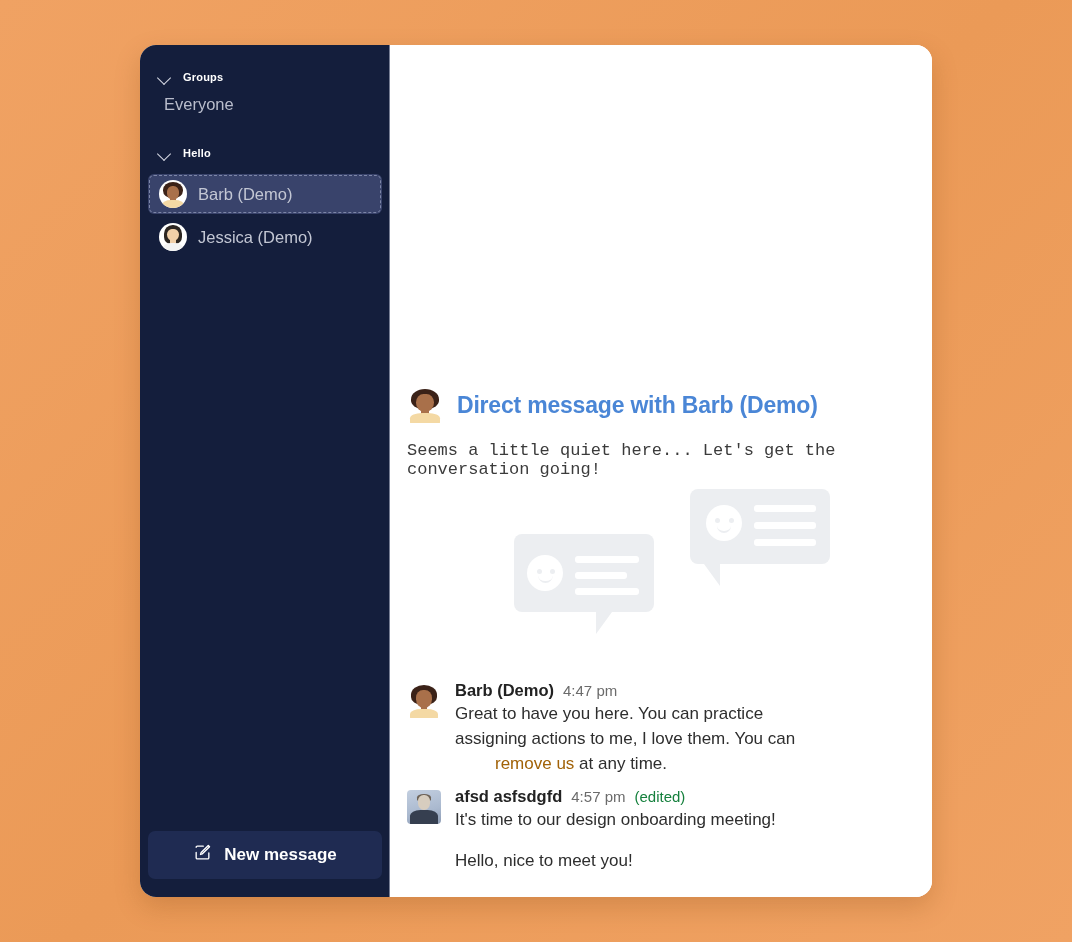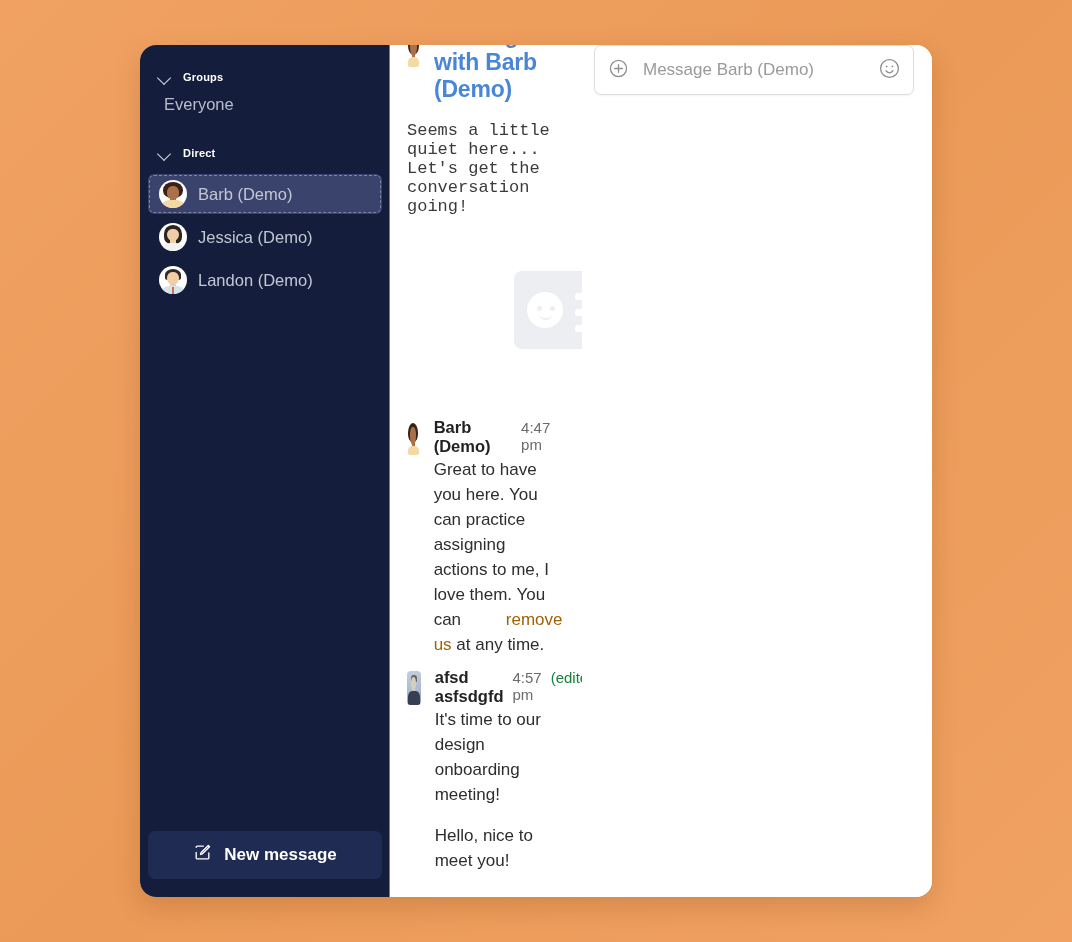--- a/index.html
+++ b/index.html
@@ -419,21 +419,21 @@
       <div class="section-header">
         <span class="chev"></span>
         <span class="section-label">Groups</span>
       </div>
       <div class="plain-item">
         <span>Everyone</span>
       </div>
 
       <div class="section-header">
         <span class="chev"></span>
-        <span class="section-label">Direct</span>
+        <span class="section-label">Hello</span>
       </div>
 
       <div class="dm-item selected">
         <span class="avatar av-sm av-barb">
           <span class="hair"></span>
             <span class="face"></span>
           <span class="neck"></span>
             <span class="body"></span>
         </span>
         <span class="dm-name">Barb (Demo)</span>
@@ -442,30 +442,20 @@
       <div class="dm-item">
         <span class="avatar av-sm av-jess">
           <span class="hair"></span>
             <span class="face"></span>
           <span class="neck"></span>
             <span class="body"></span>
         </span>
         <span class="dm-name">Jessica (Demo)</span>
       </div>
 
-      <div class="dm-item">
-        <span class="avatar av-sm av-land">
-          <span class="hair"></span>
-            <span class="face"></span>
-          <span class="neck"></span>
-            <span class="body"></span>
-            <span class="tie"></span>
-        </span>
-        <span class="dm-name">Landon (Demo)</span>
-      </div>
 
     </div>
 
     <div id="new-message-wrap">
       <button id="new-message-button">
         <span>
           <svg width="19" height="19" viewBox="0 0 24 24" fill="none" stroke="#ffffff" stroke-width="1.7" stroke-linecap="round" stroke-linejoin="round">
             <path d="M4 5.5 A1.5 1.5 0 0 1 5.5 4 H13"></path>
             <path d="M20 12.5 V18.5 A1.5 1.5 0 0 1 18.5 20 H5.5 A1.5 1.5 0 0 1 4 18.5 V12"></path>
             <path d="M19.3 3.1 20.9 4.7 11.9 13.7 9.5 14.5 10.3 12.1 Z"></path>
@@ -547,34 +537,15 @@
               <span class="msg-edited">(edited)</span>
             </div>
             <div class="msg-text">It's time to our design onboarding meeting!</div>
             <div class="msg-text">Hello, nice to meet you!</div>
           </div>
         </div>
 
       </div>
     </div>
 
-    <div id="composer-wrap">
-      <div id="composer">
-        <span class="circ-icon">
-          <svg width="21" height="21" viewBox="0 0 24 24" fill="none" stroke="#8f8f8f" stroke-width="1.5" stroke-linecap="round">
-            <circle cx="12" cy="12" r="9.2"></circle>
-            <path d="M12 7.6V16.4M7.6 12H16.4"></path>
-          </svg>
-        </span>
-        <input id="composer-input" type="text" placeholder="Message Barb (Demo)" style="">
-        <span class="circ-icon">
-          <svg width="23" height="23" viewBox="0 0 24 24" fill="none" stroke="#8f8f8f" stroke-width="1.4" stroke-linecap="round">
-            <circle cx="12" cy="12" r="9.3"></circle>
-            <circle cx="9" cy="9.8" r="0.95" fill="#8f8f8f" stroke="none"></circle>
-            <circle cx="15" cy="9.8" r="0.95" fill="#8f8f8f" stroke="none"></circle>
-            <path d="M8.3 14.3c0.9 1.5 2.2 2.2 3.7 2.2s2.8-0.7 3.7-2.2"></path>
-          </svg>
-        </span>
-      </div>
-    </div>
 
   </section>
 </div>
 
 </body></html>

